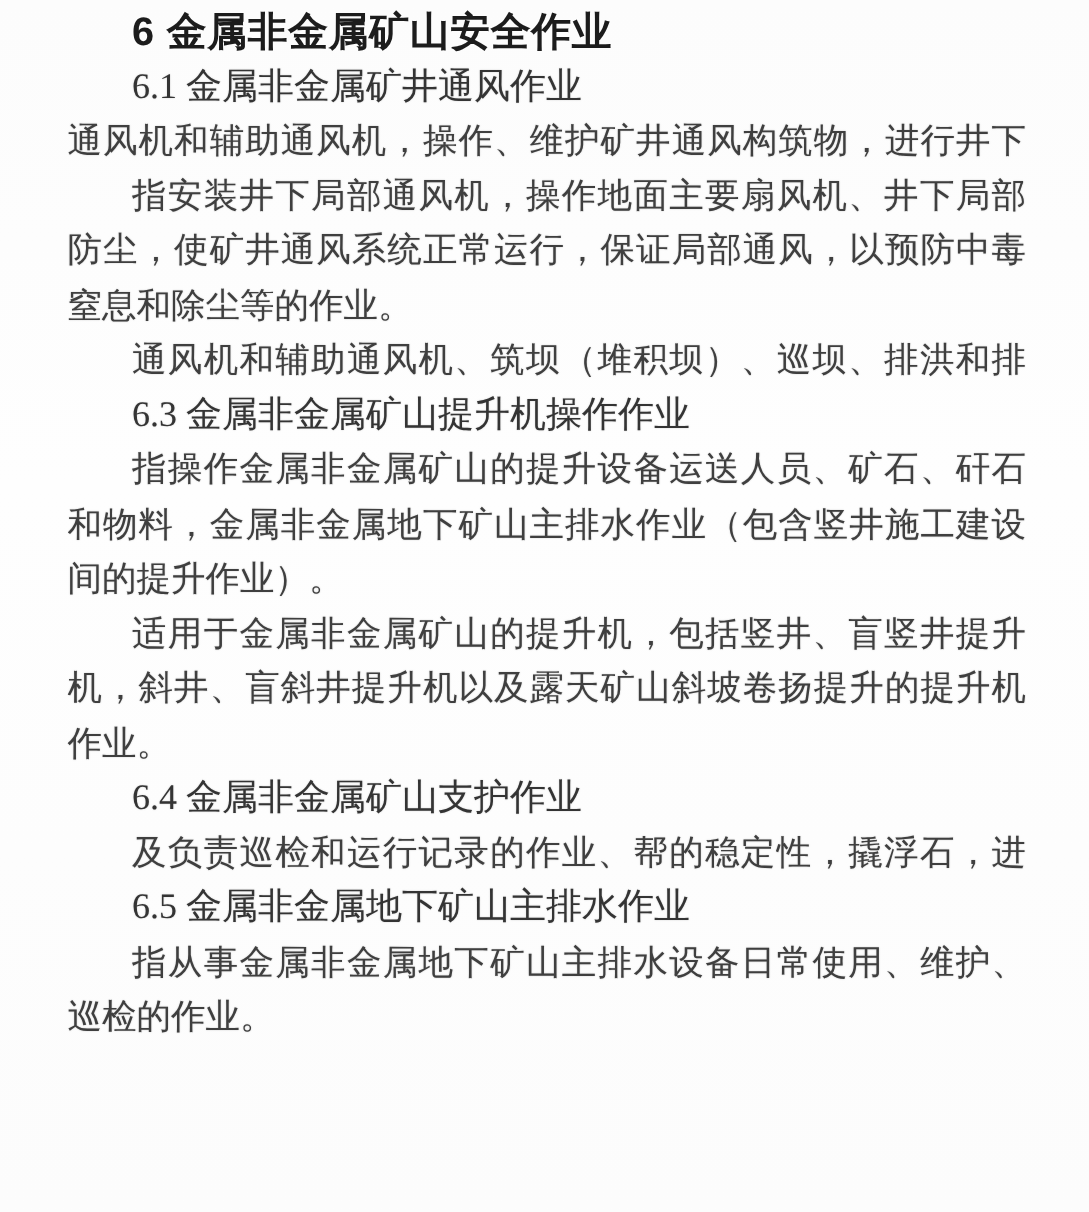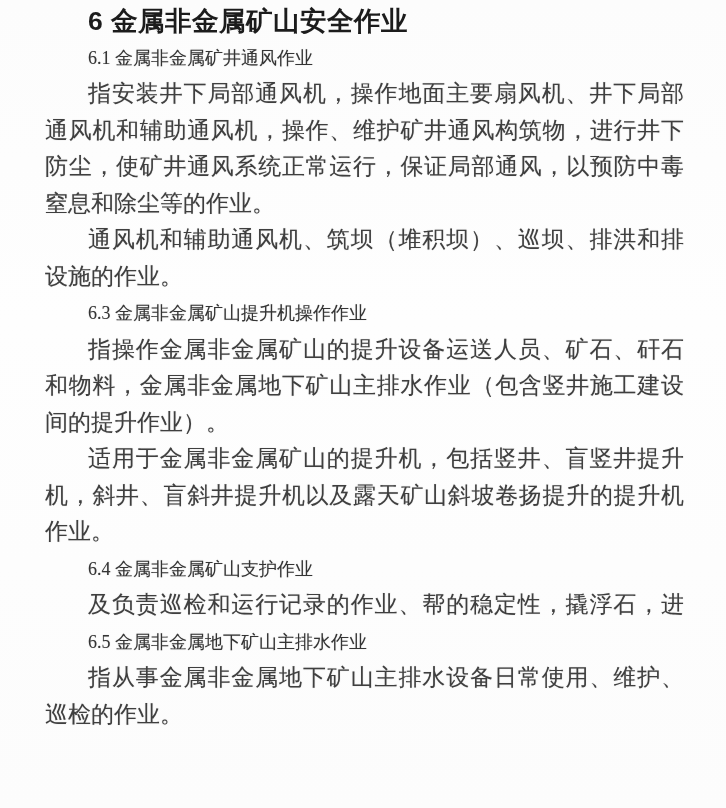--- a/index.html
+++ b/index.html
@@ -27,51 +27,50 @@
   .indent{padding-left:43px;}
   .just{text-align:justify;text-align-last:justify;}
   .chapter{
     font-family:"Liberation Sans","DejaVu Sans",sans-serif;
     font-weight:700;
     font-size:26.5px;
     letter-spacing:0.5px;
     color:var(--heading-color,#1c1c1c);
   }
   .sec{
-    font-size:18px;
+    font-size:24px;
     color:var(--sec-color,#343434);
     text-shadow:0 0 1px rgba(80,80,80,0.35);
   }
   .bodyline{
     font-size:23px;
     text-shadow:0 0 1px rgba(85,85,85,0.4);
   }
   .para{margin:0;}
 </style>
 </head>
 <body>
 
 <div class="page">
 
   <div class="line chapter indent">6 金属非金属矿山安全作业</div>
 
   <section>
     <div class="line sec indent">6.1 金属非金属矿井通风作业</div>
     <div class="para">
+      <div class="line bodyline just">通风机和辅助通风机，操作、维护矿井通风构筑物，进行井下</div>
       <div class="line bodyline indent just">指安装井下局部通风机，操作地面主要扇风机、井下局部</div>
-      <div class="line bodyline just">通风机和辅助通风机，操作、维护矿井通风构筑物，进行井下</div>
       <div class="line bodyline just">防尘，使矿井通风系统正常运行，保证局部通风，以预防中毒</div>
       <div class="line bodyline">窒息和除尘等的作业。</div>
     </div>
   </section>
 
   <section>
     <div class="para">
       <div class="line bodyline indent just">通风机和辅助通风机、筑坝（堆积坝）、巡坝、排洪和排渗</div>
-      <div class="line bodyline">设施的作业。</div>
     </div>
   </section>
 
   <section>
     <div class="line sec indent">6.3 金属非金属矿山提升机操作作业</div>
     <div class="para">
       <div class="line bodyline indent just">指操作金属非金属矿山的提升设备运送人员、矿石、矸石</div>
       <div class="line bodyline just">和物料，金属非金属地下矿山主排水作业（包含竖井施工建设期</div>
       <div class="line bodyline">间的提升作业）。</div>
     </div>

